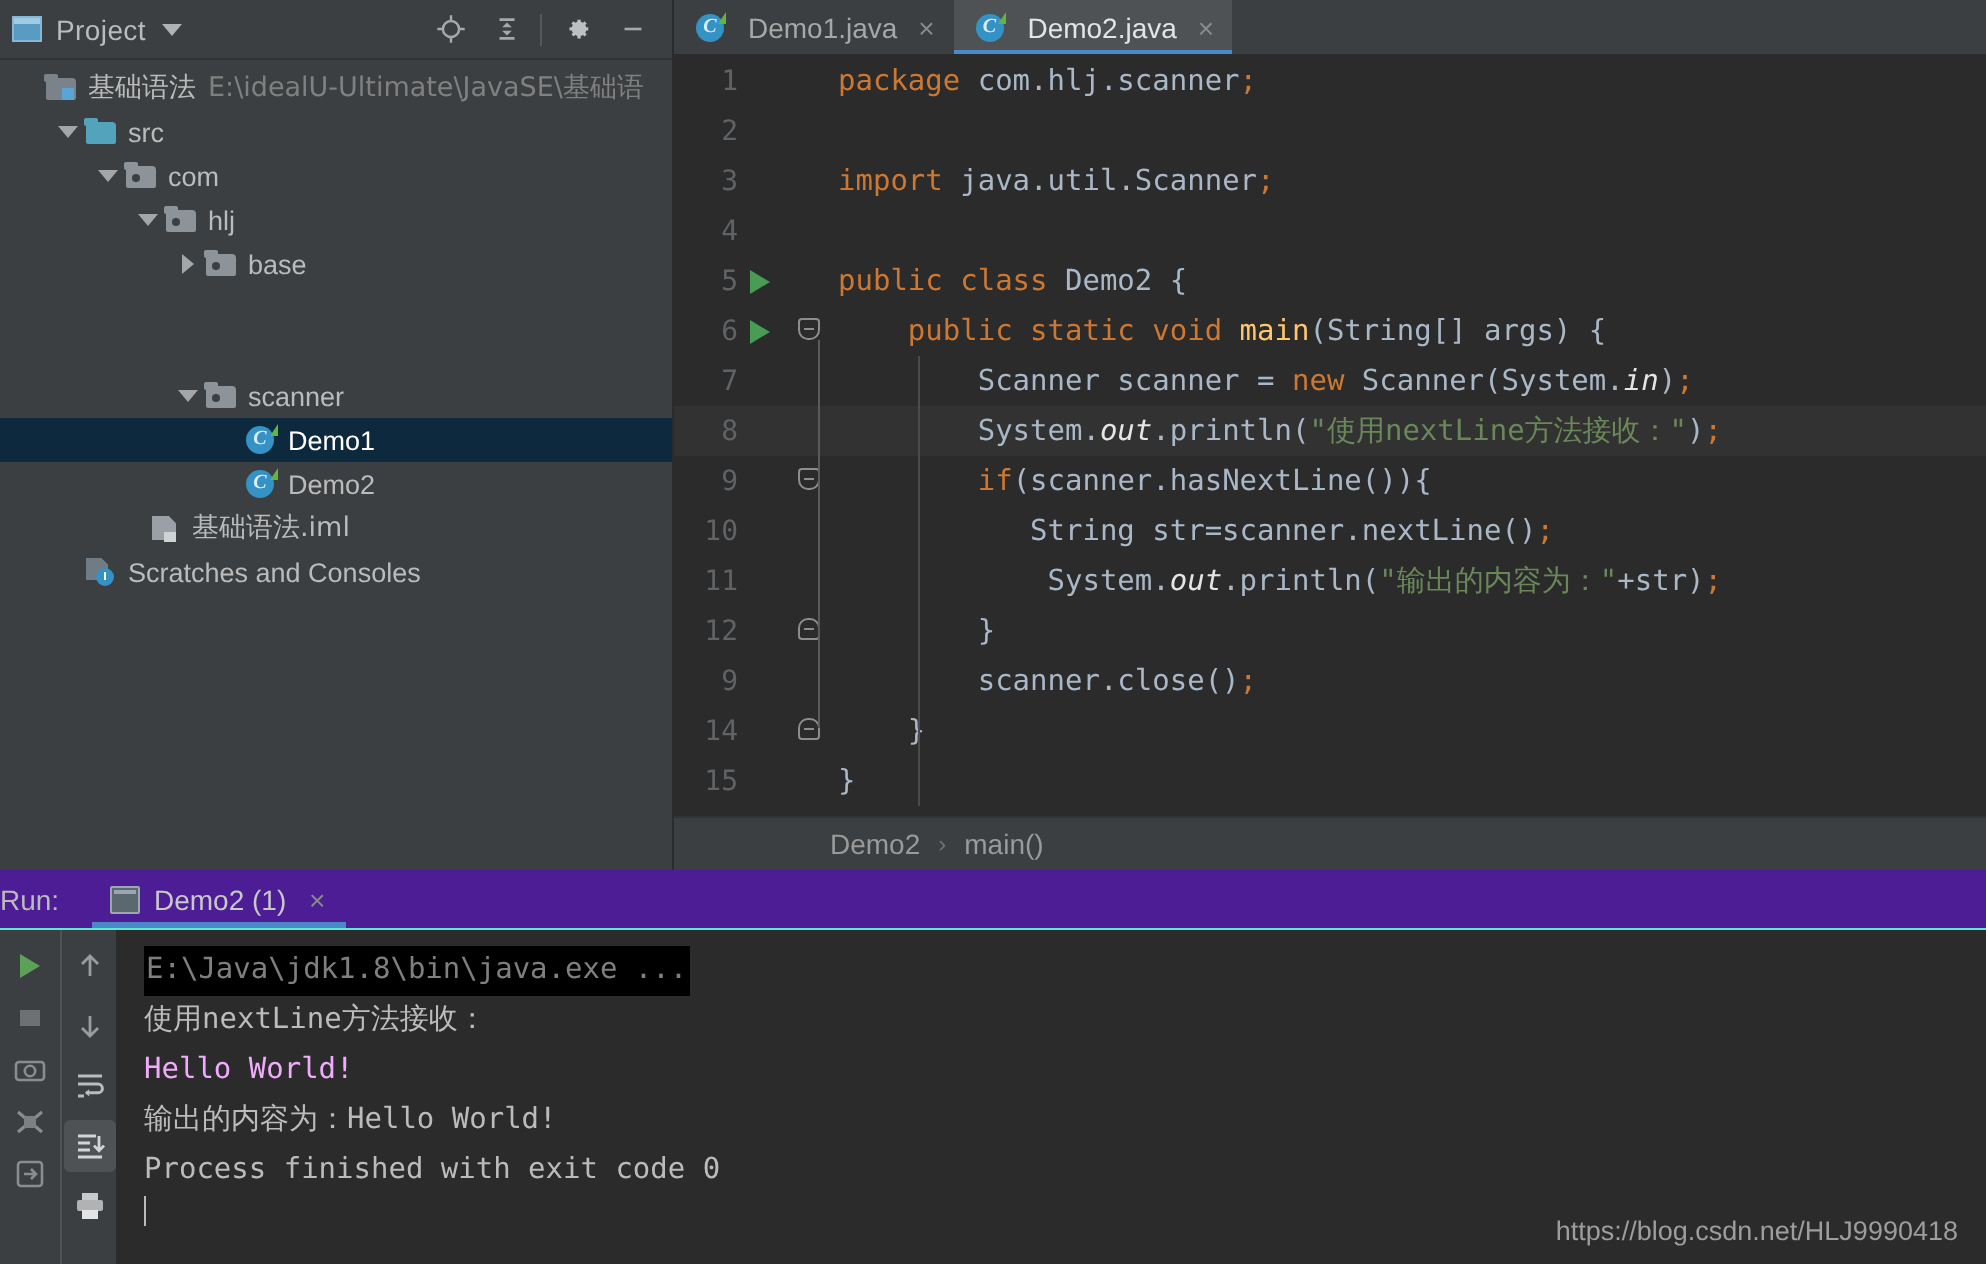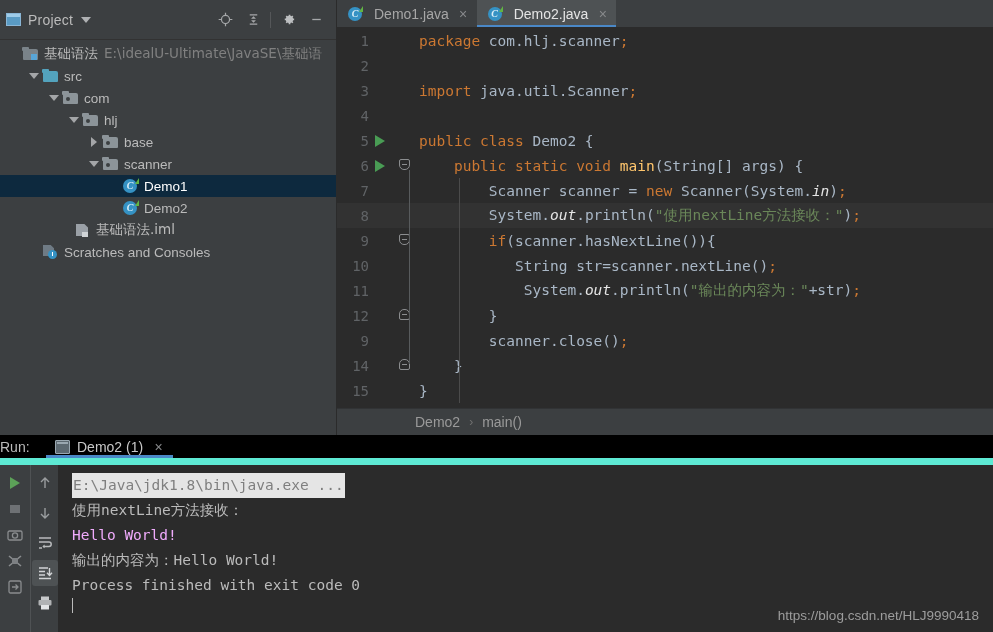--- a/index.html
+++ b/index.html
@@ -11,21 +11,21 @@
     -webkit-font-smoothing: antialiased;
   }
   #app { position: relative; width: 993px; height: 632px; }
 
   
   #project-panel {
     position: absolute; left: 0; top: 0; width: 337px; height: 435px;
     background: #3c3f41; border-right: 1px solid #2b2b2b;
   }
   #project-header {
-    height: 40px; background: #3c3f41;
+    height: 30px; background: #3c3f41;
     display: flex; align-items: center; padding: 0 6px;
     border-bottom: 1px solid #323232;
   }
   .panel-title {
     font-size: 14px; color: #bbbbbb; margin-left: 7px; letter-spacing: .2px;
   }
   .proj-icon {
     width: 15px; height: 13px; position: relative; flex: 0 0 auto;
   }
   .proj-icon::before {
@@ -215,22 +215,22 @@
     border-top: 1px solid #313335;
   }
   .bc-sep { color:#707070; font-size:12px; }
 
   
   #run-panel {
     position: absolute; left: 0; top: 435px; width: 993px; height: 197px;
     background: #3c3f41;
   }
   #run-tabbar {
-    height: 30px; background: #000000; display:flex; align-items:stretch;
-    border-bottom: 7px solid #5eead4;
+    height: 30px; background: #4c1d95; display:flex; align-items:stretch;
+    border-bottom: 1px solid #5eead4;
   }
   #run-label {
     font-size: 14px; color: #bbbbbb; display:flex; align-items:center; padding-left:0px; width:42px;
   }
   .rtab {
     display:flex; align-items:center; gap:7px; padding: 0 9px; position:relative;
     font-size: 14px; color:#c8c8c8; margin-left:4px;
   }
   .rtab.active::after {
     content:""; position:absolute; left:0; right:0; bottom:0; height:3px; background:#4a88c7;
@@ -254,21 +254,21 @@
   .tbtn.on { background:#4e5254; border-radius:3px; }
 
   #console {
     position:absolute; left:58px; top:30px; right:0; bottom:0;
     background:#2b2b2b; padding: 8px 10px 0 14px; overflow:hidden;
   }
   .con-line {
     font-family:"DejaVu Sans Mono","Liberation Mono",monospace; font-size:14.5px;
     line-height:25px; white-space:pre; color:#bbbbbb;
   }
-  .con-cmd { color:#7f7f7f; background:#e5e5e5; display:inline-block; padding:0 1px; }
+  .con-cmd { color:#7f7f7f; background:#000000; display:inline-block; padding:0 1px; }
   .con-out { color:#bbbbbb; }
   .con-in  { color:#f0abfc; }
   .con-cursor {
     display:inline-block; width:1px; height:15px; background:#bbbbbb; vertical-align:-3px;
   }
   #watermark {
     position:absolute; right:14px; bottom:9px; font-size:13.5px; color:#9d9d9d;
     font-family:"Liberation Sans", sans-serif;
     margin-left:25px;
   }
@@ -343,21 +343,21 @@
           </span>
           <span>hlj</span>
         </div>
         <div class="tree-row" style="padding-left: 86px;">
           <span class="tw right"></span>
           <span class="ico ico-pkg">
             <i class="dot"></i>
           </span>
           <span>base</span>
         </div>
-        <div class="tree-row" style="padding-left: 86px;">
+        <div class="tree-row" style="padding-left: 86px; margin-top: 44px;">
           <span class="tw down"></span>
           <span class="ico ico-pkg">
             <i class="dot"></i>
           </span>
           <span>scanner</span>
         </div>
         <div class="tree-row selected" style="padding-left: 106px;">
           <span class="tw"></span>
           <span class="ico ico-class">
             <i class="c">C</i>

